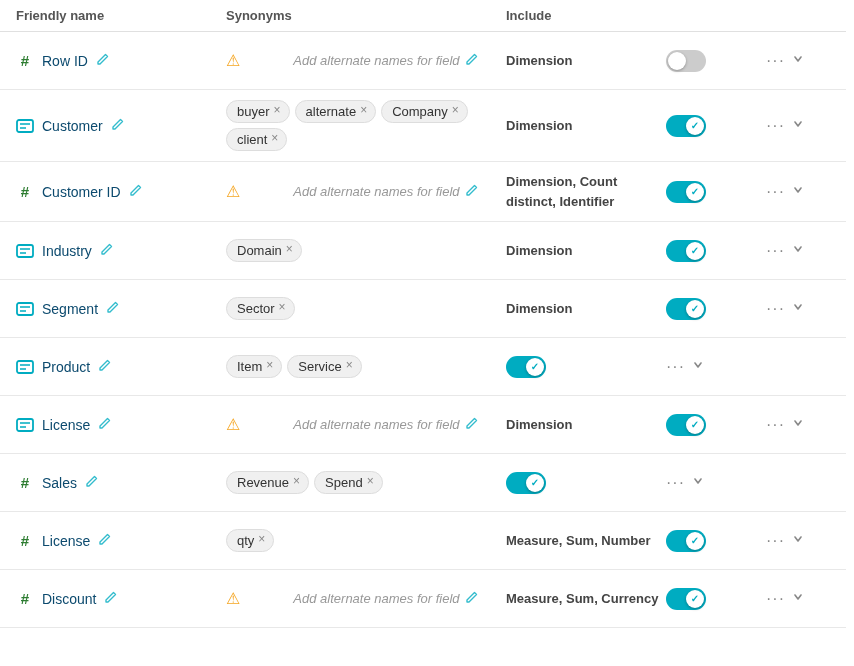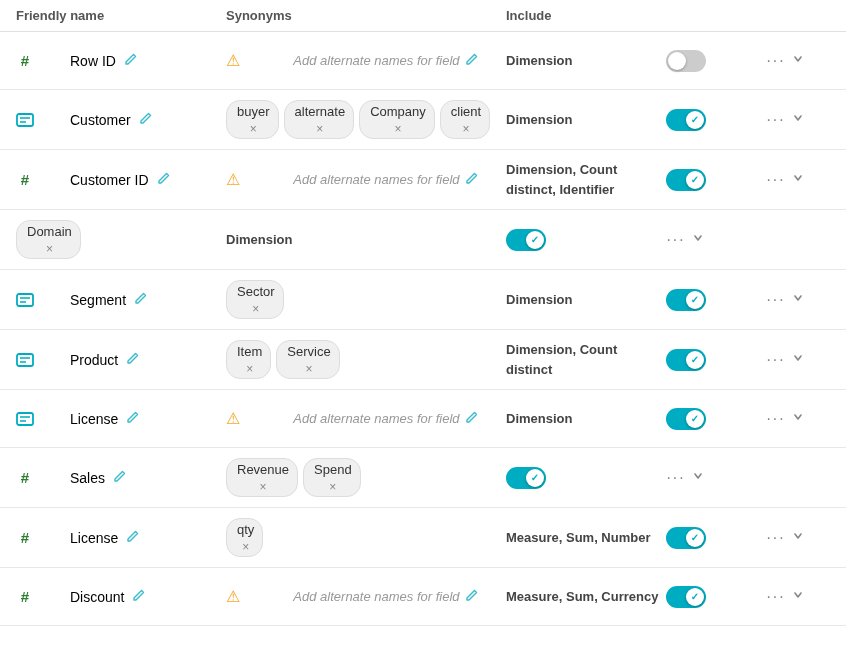--- a/index.html
+++ b/index.html
@@ -46,46 +46,44 @@
       justify-content: center;
       flex-shrink: 0;
     }
     .icon-hash {
       color: #2e7d32;
       font-weight: 700;
       font-size: 15px;
     }
     .field-name {
       font-size: 14px;
-      color: #000000;
-      margin-left: 28px;
+      color: #0c4a6e;
     }
     .edit-icon {
       color: #00acc1;
       cursor: pointer;
       font-size: 13px;
       opacity: 0.8;
     }
     .synonyms-cell {
       display: flex;
       flex-wrap: wrap;
       align-items: center;
       gap: 5px;
     }
     .tag {
       display: inline-flex;
-      align-items: center;
+      align-items: flex-start;
       gap: 4px;
       background: #f0f0f0;
       border: 1px solid #ddd;
       border-radius: 14px;
       padding: 3px 8px 3px 10px;
       font-size: 13px;
       color: #333;
-      flex-direction: column;
     }
     .tag-close {
       cursor: pointer;
       color: #888;
       font-size: 12px;
       line-height: 1;
     }
     .add-synonym {
       display: inline-flex;
       align-items: center;
@@ -279,58 +277,36 @@
           </div>
         </div>
         <div class="row-actions">
           <span class="more-icon">···</span>
           <span class="chevron-icon"><svg width="14" height="14" viewBox="0 0 14 14">
     <polyline points="4,5 7,9 10,5" fill="none" stroke="#888" stroke-width="1.6" stroke-linejoin="round" stroke-linecap="round"></polyline>
   </svg></span>
         </div>
       </div>
       <div class="table-row">
-        <div class="synonyms-cell">
-          <span class="tag">
-            <span>Domain</span>
-            <span class="tag-close">×</span>
-          </span>
-        </div>
-        <div class="details-cell">Dimension</div>
-        <div class="include-cell">
-          <div class="toggle-track">
-            <div class="toggle-thumb">
-              <span class="toggle-check">✓</span>
-            </div>
-          </div>
-        </div>
-        <div class="row-actions">
-          <span class="more-icon">···</span>
-          <span class="chevron-icon"><svg width="14" height="14" viewBox="0 0 14 14">
-    <polyline points="4,5 7,9 10,5" fill="none" stroke="#888" stroke-width="1.6" stroke-linejoin="round" stroke-linecap="round"></polyline>
-  </svg></span>
-        </div>
-      </div>
-      <div class="table-row">
         <div class="field-name-cell">
           <span class="field-icon">
             <svg width="18" height="14" viewBox="0 0 18 14">
       <rect x="1" y="1" width="16" height="12" rx="2" fill="none" stroke="#00acc1" stroke-width="1.8"></rect>
       <line x1="4" y1="5" x2="14" y2="5" stroke="#00acc1" stroke-width="1.5"></line>
       <line x1="4" y1="9" x2="10" y2="9" stroke="#00acc1" stroke-width="1.5"></line>
     </svg>
           </span>
-          <span class="field-name">Segment</span>
-          <span class="edit-icon"><svg width="13" height="13" viewBox="0 0 13 13">
-    <path d="M9.5 1.5l2 2L4 11H2V9L9.5 1.5z" fill="none" stroke="#00acc1" stroke-width="1.4" stroke-linejoin="round"></path>
-  </svg></span>
-        </div>
-        <div class="synonyms-cell">
-          <span class="tag">
-            <span>Sector</span>
+          <span class="field-name">Industry</span>
+          <span class="edit-icon"><svg width="13" height="13" viewBox="0 0 13 13">
+    <path d="M9.5 1.5l2 2L4 11H2V9L9.5 1.5z" fill="none" stroke="#00acc1" stroke-width="1.4" stroke-linejoin="round"></path>
+  </svg></span>
+        </div>
+        <div class="synonyms-cell">
+          <span class="tag">
+            <span>Domain</span>
             <span class="tag-close">×</span>
           </span>
         </div>
         <div class="details-cell">Dimension</div>
         <div class="include-cell">
           <div class="toggle-track">
             <div class="toggle-thumb">
               <span class="toggle-check">✓</span>
             </div>
           </div>
@@ -344,37 +320,32 @@
       </div>
       <div class="table-row">
         <div class="field-name-cell">
           <span class="field-icon">
             <svg width="18" height="14" viewBox="0 0 18 14">
       <rect x="1" y="1" width="16" height="12" rx="2" fill="none" stroke="#00acc1" stroke-width="1.8"></rect>
       <line x1="4" y1="5" x2="14" y2="5" stroke="#00acc1" stroke-width="1.5"></line>
       <line x1="4" y1="9" x2="10" y2="9" stroke="#00acc1" stroke-width="1.5"></line>
     </svg>
           </span>
-          <span class="field-name">Product</span>
-          <span class="edit-icon"><svg width="13" height="13" viewBox="0 0 13 13">
-    <path d="M9.5 1.5l2 2L4 11H2V9L9.5 1.5z" fill="none" stroke="#00acc1" stroke-width="1.4" stroke-linejoin="round"></path>
-  </svg></span>
-        </div>
-        <div class="synonyms-cell">
-          <span class="tag">
-            <span>Item</span>
-            <span class="tag-close">×</span>
-          </span>
-          <span class="tag">
-            <span>Service</span>
-            <span class="tag-close">×</span>
-          </span>
-        </div>
-        <div class="details-cell">Dimension,
-Count distinct</div>
+          <span class="field-name">Segment</span>
+          <span class="edit-icon"><svg width="13" height="13" viewBox="0 0 13 13">
+    <path d="M9.5 1.5l2 2L4 11H2V9L9.5 1.5z" fill="none" stroke="#00acc1" stroke-width="1.4" stroke-linejoin="round"></path>
+  </svg></span>
+        </div>
+        <div class="synonyms-cell">
+          <span class="tag">
+            <span>Sector</span>
+            <span class="tag-close">×</span>
+          </span>
+        </div>
+        <div class="details-cell">Dimension</div>
         <div class="include-cell">
           <div class="toggle-track">
             <div class="toggle-thumb">
               <span class="toggle-check">✓</span>
             </div>
           </div>
         </div>
         <div class="row-actions">
           <span class="more-icon">···</span>
           <span class="chevron-icon"><svg width="14" height="14" viewBox="0 0 14 14">
@@ -384,20 +355,58 @@
       </div>
       <div class="table-row">
         <div class="field-name-cell">
           <span class="field-icon">
             <svg width="18" height="14" viewBox="0 0 18 14">
       <rect x="1" y="1" width="16" height="12" rx="2" fill="none" stroke="#00acc1" stroke-width="1.8"></rect>
       <line x1="4" y1="5" x2="14" y2="5" stroke="#00acc1" stroke-width="1.5"></line>
       <line x1="4" y1="9" x2="10" y2="9" stroke="#00acc1" stroke-width="1.5"></line>
     </svg>
           </span>
+          <span class="field-name">Product</span>
+          <span class="edit-icon"><svg width="13" height="13" viewBox="0 0 13 13">
+    <path d="M9.5 1.5l2 2L4 11H2V9L9.5 1.5z" fill="none" stroke="#00acc1" stroke-width="1.4" stroke-linejoin="round"></path>
+  </svg></span>
+        </div>
+        <div class="synonyms-cell">
+          <span class="tag">
+            <span>Item</span>
+            <span class="tag-close">×</span>
+          </span>
+          <span class="tag">
+            <span>Service</span>
+            <span class="tag-close">×</span>
+          </span>
+        </div>
+        <div class="include-cell">
+          <div class="toggle-track">
+            <div class="toggle-thumb">
+              <span class="toggle-check">✓</span>
+            </div>
+          </div>
+        </div>
+        <div class="row-actions">
+          <span class="more-icon">···</span>
+          <span class="chevron-icon"><svg width="14" height="14" viewBox="0 0 14 14">
+    <polyline points="4,5 7,9 10,5" fill="none" stroke="#888" stroke-width="1.6" stroke-linejoin="round" stroke-linecap="round"></polyline>
+  </svg></span>
+        </div>
+      </div>
+      <div class="table-row">
+        <div class="field-name-cell">
+          <span class="field-icon">
+            <svg width="18" height="14" viewBox="0 0 18 14">
+      <rect x="1" y="1" width="16" height="12" rx="2" fill="none" stroke="#00acc1" stroke-width="1.8"></rect>
+      <line x1="4" y1="5" x2="14" y2="5" stroke="#00acc1" stroke-width="1.5"></line>
+      <line x1="4" y1="9" x2="10" y2="9" stroke="#00acc1" stroke-width="1.5"></line>
+    </svg>
+          </span>
           <span class="field-name">License</span>
           <span class="edit-icon"><svg width="13" height="13" viewBox="0 0 13 13">
     <path d="M9.5 1.5l2 2L4 11H2V9L9.5 1.5z" fill="none" stroke="#00acc1" stroke-width="1.4" stroke-linejoin="round"></path>
   </svg></span>
         </div>
         <div class="synonyms-cell">
           <span class="warning-icon">⚠</span>
           <span class="add-synonym">Add alternate names for field</span>
           <span class="edit-icon"><svg width="13" height="13" viewBox="0 0 13 13">
       <path d="M9.5 1.5l2 2L4 11H2V9L9.5 1.5z" fill="none" stroke="#00acc1" stroke-width="1.4" stroke-linejoin="round"></path>

